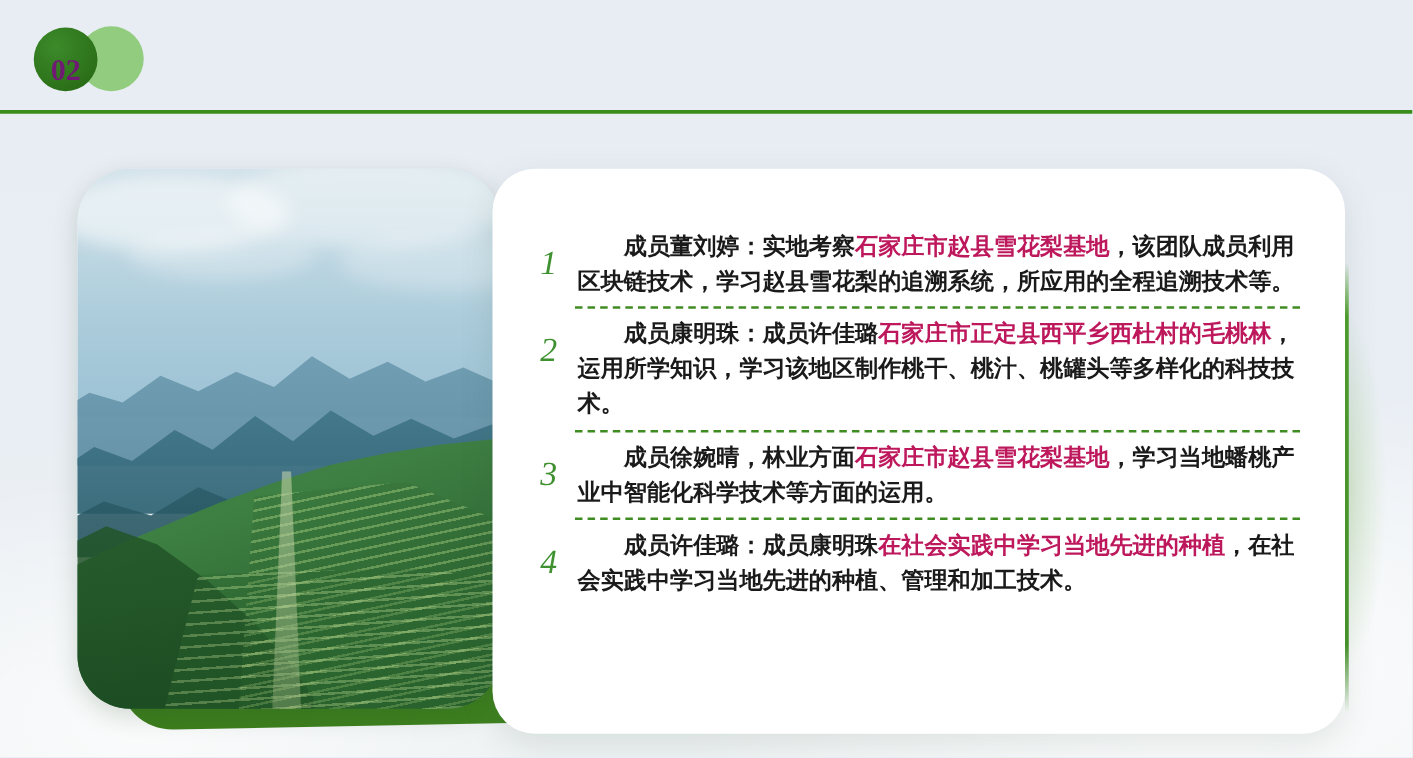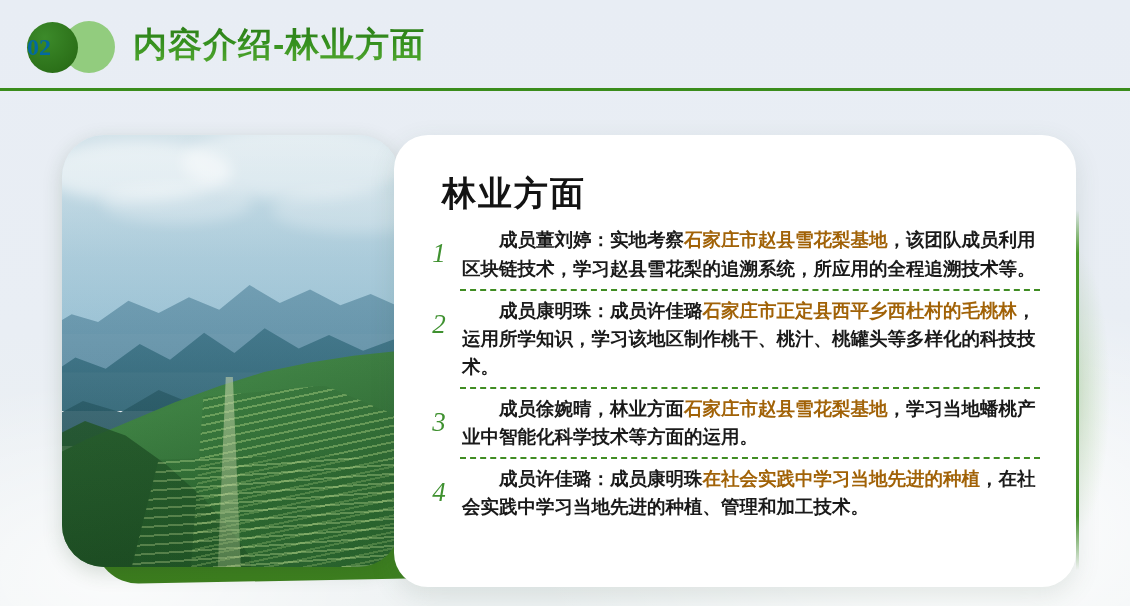--- a/index.html
+++ b/index.html
@@ -55,25 +55,26 @@
     position: absolute;
     left: 0;
     top: 1px;
     width: 51px;
     height: 51px;
     border-radius: 50%;
     background: radial-gradient(circle at 35% 30%, #3c8a2a 0%, #2c7119 70%, #23600f 100%);
   }
   .badge-num {
     position: absolute;
-    left: 0; top: 1px;
+    left: 0; top: 11px;
     width: 51px;
     height: 51px;
     line-height: 51px;
-    color: #0369a1;
+    text-align: center;
+    color: #701a75;
     font-size: 24px;
     font-weight: bold;
     font-family: "Liberation Serif", "DejaVu Serif", serif;
     letter-spacing: 0px;
   }
 
   .header-title {
     position: absolute;
     left: 133px;
     top: 22px;
@@ -310,21 +311,21 @@
   }
   .item-text {
     flex: 1;
     font-size: 18.5px;
     font-weight: bold;
     line-height: 1.52;
     color: #1a1a1a;
     text-indent: 2em;
     letter-spacing: 0px;
   }
-  .hl { color: #a16207; text-align: center; }
+  .hl { color: #be185d; text-align: center; }
 
   .divider {
     height: 0;
     border-top: 2.5px dashed #3f8c22;
     margin: 6px 0 6px 36px;
   }
 
   .item-gap-1 { margin-top: 2px; }
 </style>
 </head>
@@ -333,21 +334,20 @@
 <div class="bg-wash"></div>
 
 <div class="header">
 
   <div class="badge">
     <div class="badge-circle-back"></div>
     <div class="badge-circle-front"></div>
     <div class="badge-num">02</div>
   </div>
 
-  <div class="header-title">内容介绍-林业方面</div>
 
   <div class="header-rule"></div>
 </div>
 
 <div class="stage">
 
   <div class="green-slab"></div>
   <div class="green-slab-fade"></div>
 
   <div class="accent-glow"></div>
@@ -365,21 +365,20 @@
     <div class="forest"></div>
     <div class="forest-dark"></div>
     <div class="terrace"></div>
     <div class="terrace2"></div>
     <div class="path"></div>
     <div class="photo-veil"></div>
   </div>
 
   <div class="card">
 
-    <div class="card-title">林业方面</div>
 
     <div class="list">
 
       <div class="item item-gap-1">
         <div class="item-num">1</div>
         <div class="item-text">
           <span>成员董刘婷：实地考察</span><span class="hl">石家庄市赵县雪花梨基地</span><span>，该团队成员利用区块链技术，学习赵县雪花梨的追溯系统，所应用的全程追溯技术等。</span>
         </div>
       </div>
 

